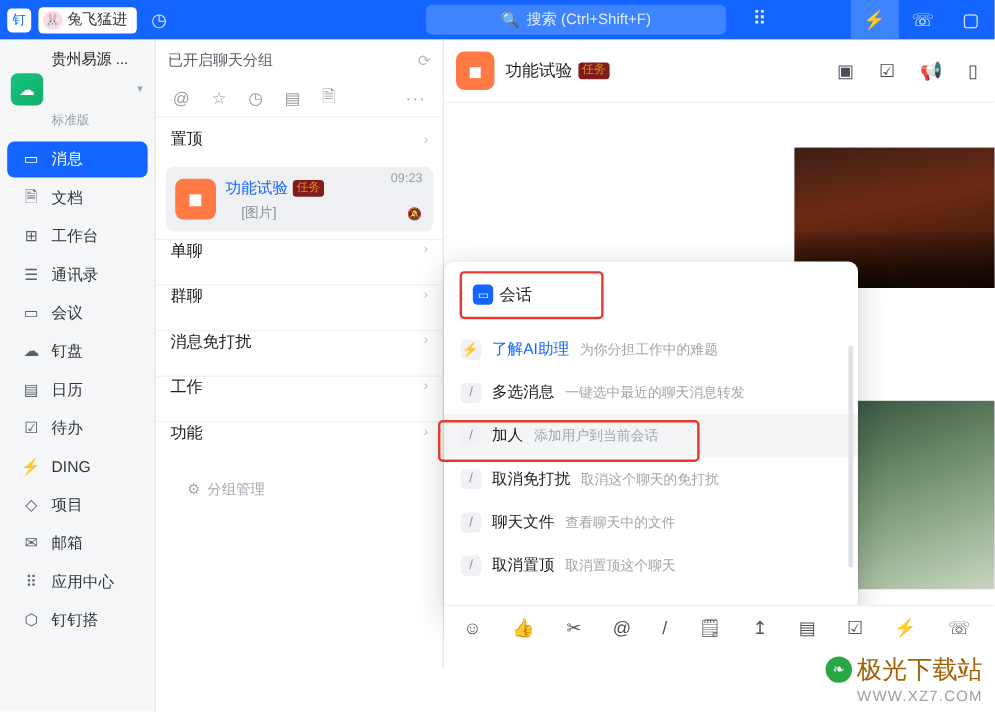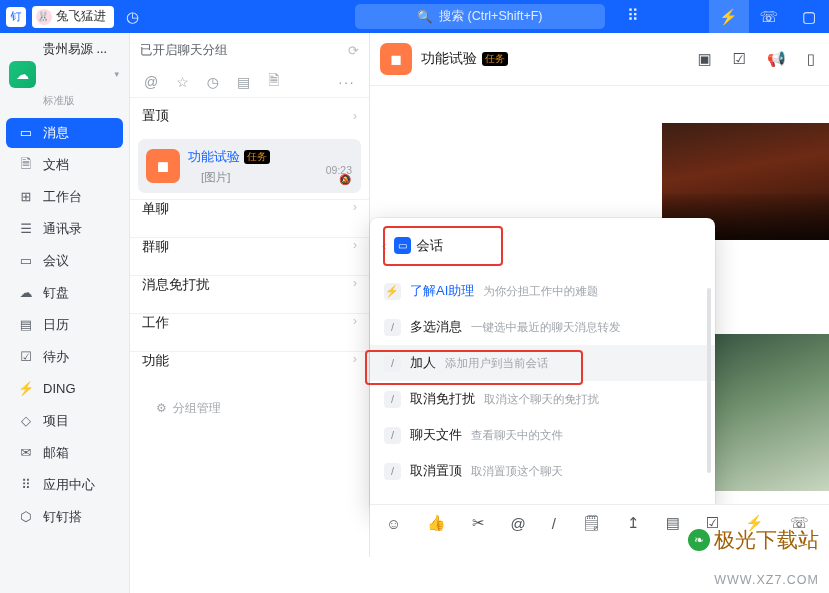--- a/index.html
+++ b/index.html
@@ -85,24 +85,24 @@
   }
   .cc-row .chev { margin-left:auto; color:#c2c6cc; font-size:12px; }
   .conv {
     margin:6px 8px; height:54px; border-radius:7px; background:#eef0f3;
     display:flex; align-items:center; padding:0 8px; gap:8px; position:relative;
   }
   .conv-av { width:34px;height:34px;border-radius:7px;background:#ff7a45;display:flex;align-items:center;justify-content:center;color:#fff;font-size:15px;}
   .conv-mid { flex:1; min-width:0; }
   .conv-title { font-size:13px; color:#1464ff; display:flex; align-items:center; gap:4px;}
   .tag-task {
-    background:#000000; color:#e08b1a; font-size:10px; border-radius:3px; padding:0 3px; line-height:14px;
+    background:#7f1d1d; color:#e08b1a; font-size:10px; border-radius:3px; padding:0 3px; line-height:14px;
   }
   .conv-sub { font-size:11.5px; color:#8a9097; margin-top:4px;padding-left:13px; }
-  .conv-time { position:absolute; right:9px; top:25px; font-size:10.5px; color:#9aa0a6;padding-left:36px; }
+  .conv-time { position:absolute; right:9px; top:4px; font-size:10.5px; color:#9aa0a6;padding-left:36px; }
   .conv-mute { position:absolute; right:9px; bottom:8px; font-size:10px; color:#b5babf; }
   .cc-group {
     height:38px; display:flex; align-items:flex-start; padding:0 12px;
     font-size:13.5px; color:#222; border-top:1px solid #f0f1f3;
   }
   .cc-group .chev { margin-left:auto; color:#c2c6cc; font-size:12px; }
   .cc-manage { height:30px; display:flex; align-items:center; gap:6px; padding-left:26px; color:#a3a8ae; font-size:12px; margin-top:4px;}
 
   
   .chatpane { position:absolute; top:33px; left:370px; width:459px; height:560px; background:#fff; }
@@ -155,21 +155,21 @@
   .composer { position:absolute; left:370px; top:504px; width:459px; height:89px; background:#fff; border-top:1px solid #ededf0; }
   .cmp-tools { height:36px; display:flex; align-items:center; gap:26px; padding:0 16px; color:#50555b; font-size:15px; }
   .cmp-input { padding:3px 16px; }
   .cmp-chip { display:inline-block; background:#e9f0ff; color:#2b6fe3; border-radius:4px; font-size:12.5px; padding:2px 7px; }
 
   
   .wm { position:absolute; right:10px; bottom:6px; text-align:right; }
   .wm-top { display:flex; align-items:center; justify-content:flex-end; gap:4px; }
   .wm-leaf { width:22px; height:22px; border-radius:50%; background:#28a745; display:flex; align-items:center; justify-content:center; color:#fff; font-size:12px;}
   .wm-t1 { font-size:21px; color:#a16207; font-weight:normal; }
-  .wm-t2 { font-size:12.5px; color:#9aa0a6; letter-spacing:1px; margin-top:19px;}
+  .wm-t2 { font-size:12.5px; color:#9aa0a6; letter-spacing:1px; margin-top:1px;}
 </style>
 </head>
 <body>
 
 <div class="app">
 
   <div class="titlebar">
     <div class="tb-left">
       <div class="logo-sq">
           <span>钉</span>

